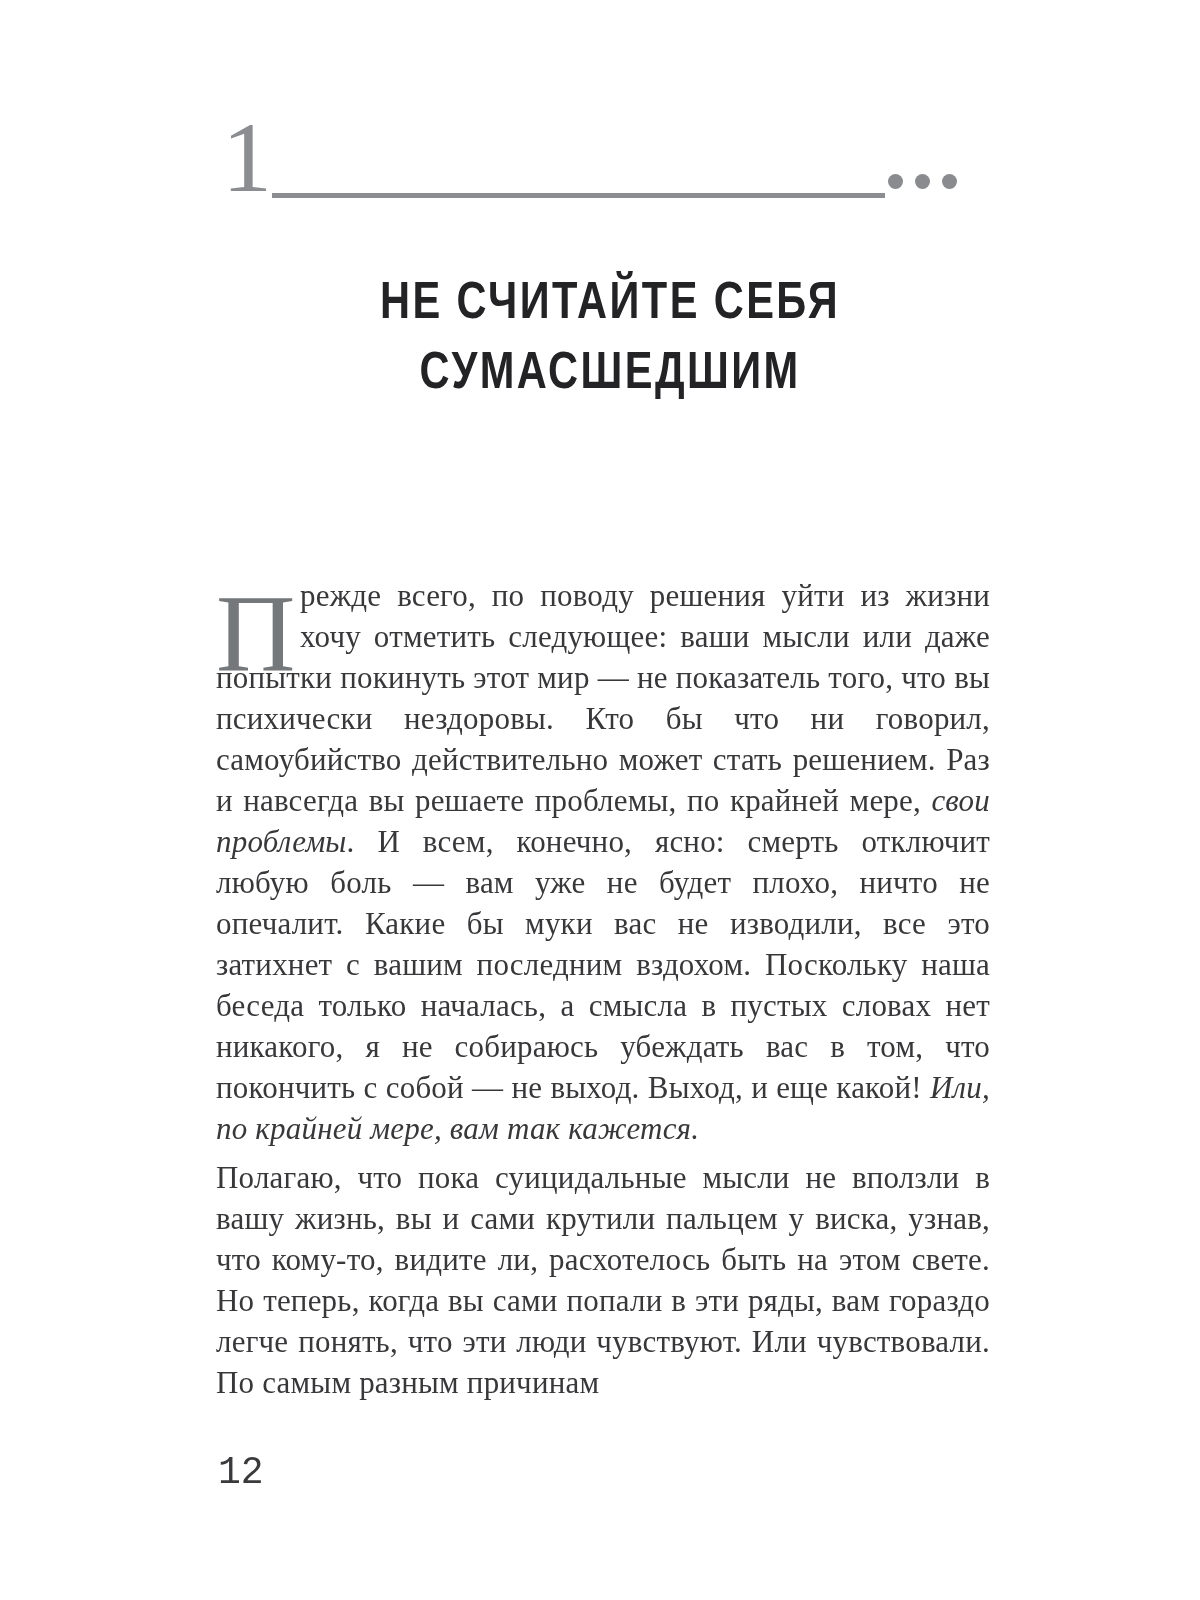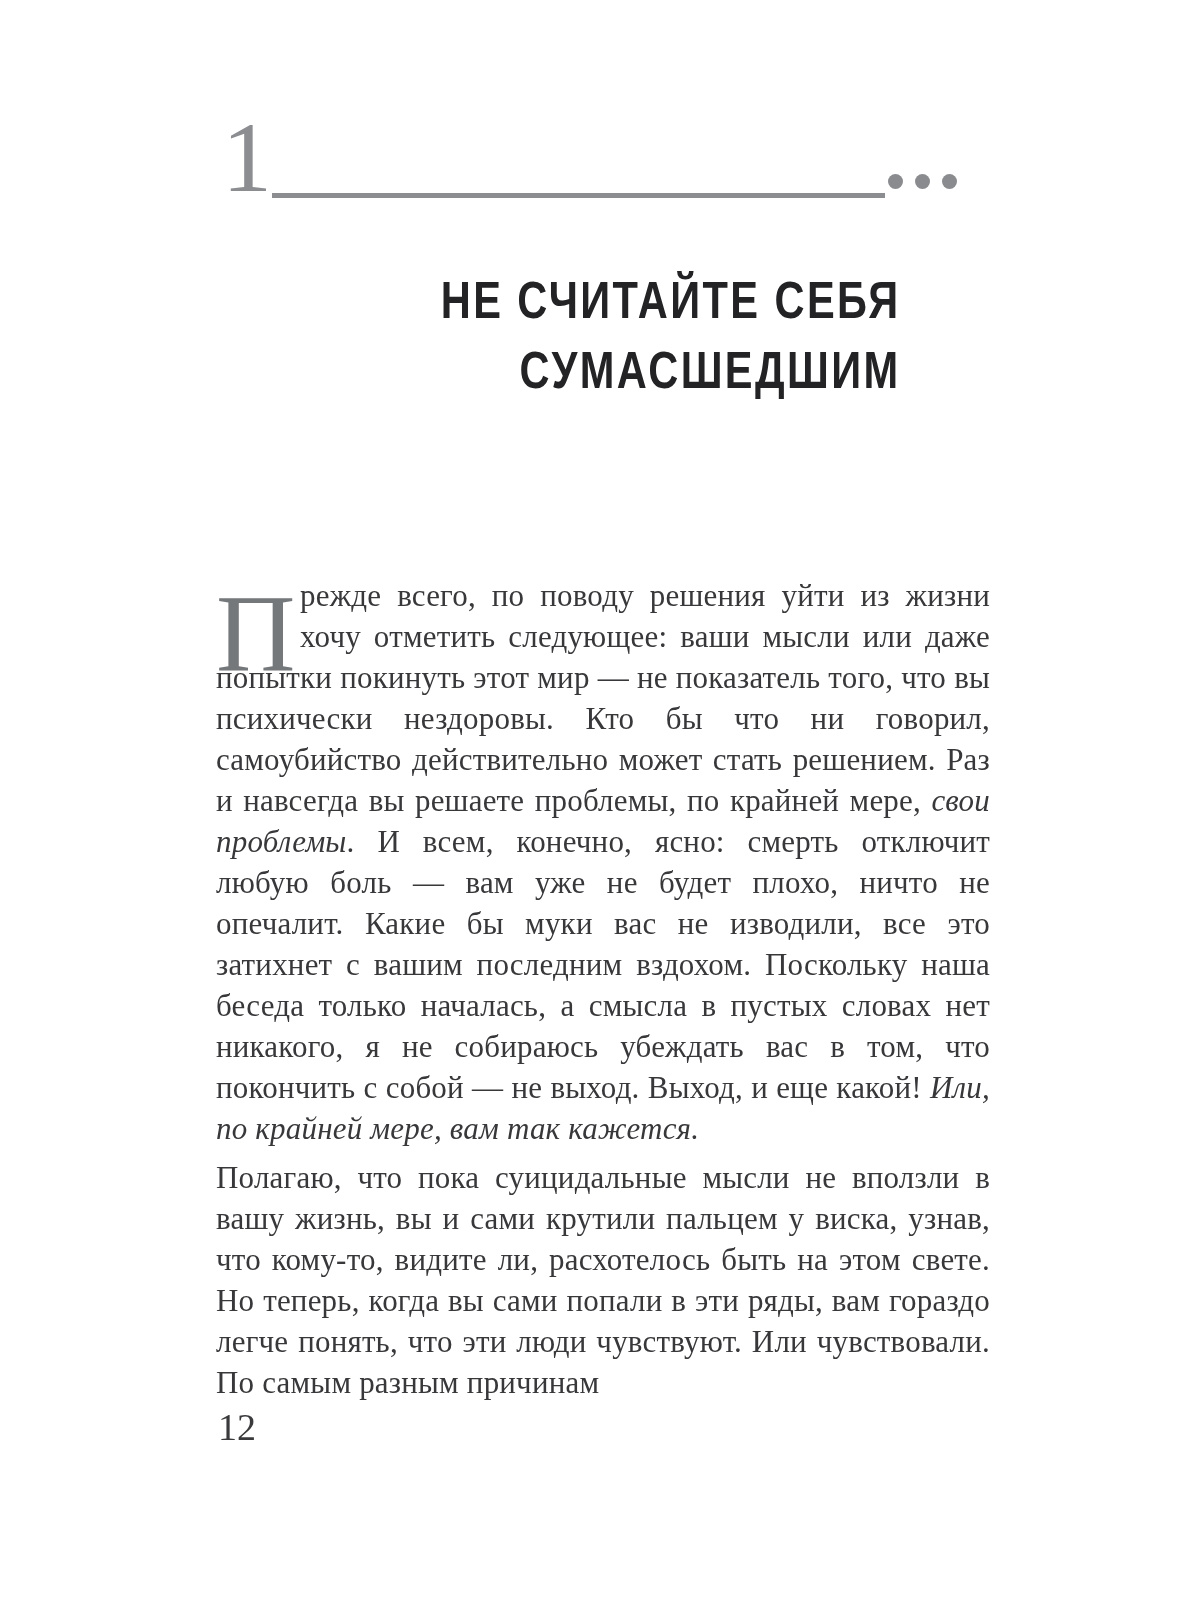--- a/index.html
+++ b/index.html
@@ -36,22 +36,22 @@
   .header-dots{
     position:absolute;left:888px;top:174px;
     display:flex;gap:12px;
   }
   .header-dots .dot{
     width:15px;height:15px;border-radius:50%;
     background:var(--dots_gray);
   }
   
   .chapter-title{
-    position:absolute;left:204px;top:265px;width:774px;
-    text-align:right;
+    position:absolute;left:223px;top:265px;width:774px;
+    text-align:center;
     font-family:"Liberation Sans", sans-serif;
     font-weight:bold;
     font-size:52px;line-height:70px;
     letter-spacing:3px;
     color:var(--title_black);
   }
   .chapter-title .t-line{
     display:block;
     transform:scaleX(0.8);
     transform-origin:50% 50%;
@@ -72,22 +72,22 @@
     width:76px;height:66px;
     margin:16px 8px 0 0;
     font-family:"Liberation Serif", serif;
     font-size:110px;line-height:84px;
     color:var(--drop_cap_gray);
     overflow:visible;
   }
   .it{font-style:italic;}
   
   .page-number{
-    position:absolute;left:218px;top:1408px;
-    font-family:Liberation Serif, serif;
+    position:absolute;left:218px;top:1454px;
+    font-family:Liberation Mono, monospace;
     font-size:38px;line-height:1;
     color:var(--page_number_color);
   }
 </style>
 </head>
 <body>
 
 <div class="page">
 
   <div class="chapter-header">

